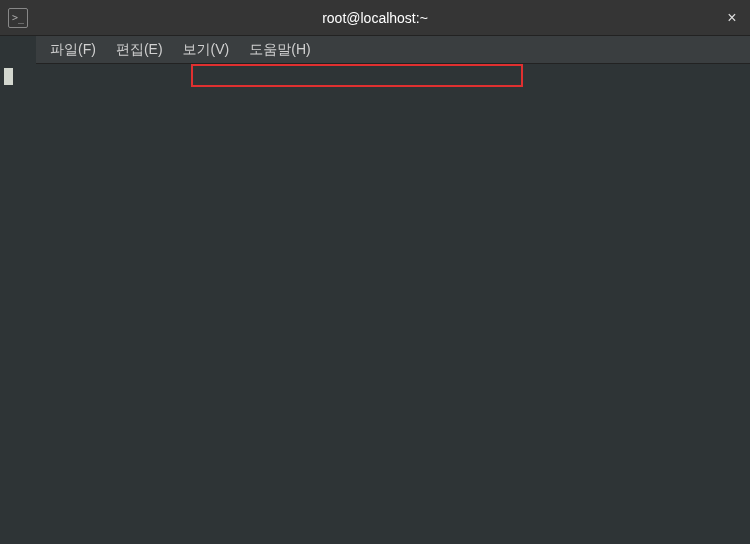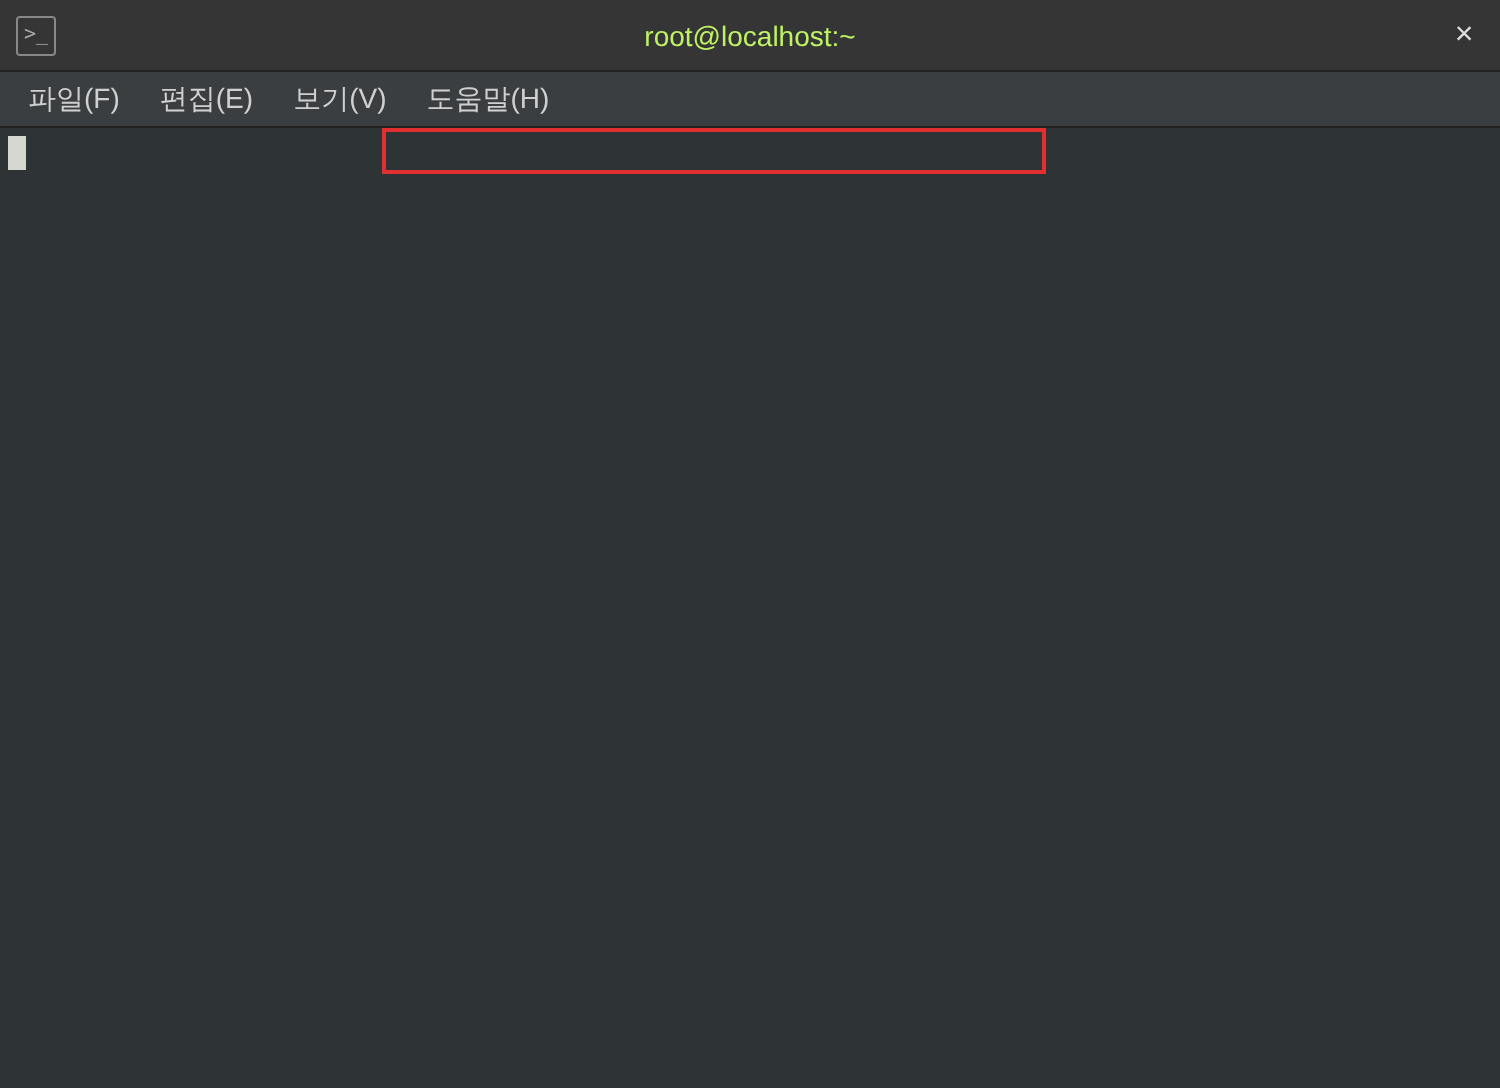--- a/index.html
+++ b/index.html
@@ -31,21 +31,21 @@
       display: flex;
       align-items: center;
       justify-content: center;
     }
     .terminal-icon-inner {
       font-size: 10px;
       color: #aaa;
       font-family: monospace;
     }
     .window-title {
-      color: #bef264;
+      color: #ffffff;
       font-size: 14px;
       position: absolute;
       left: 50%;
       transform: translateX(-50%);
     }
     .close-btn {
       color: #ddd;
       font-size: 16px;
       cursor: pointer;
       width: 20px;
@@ -54,20 +54,21 @@
       align-items: center;
       justify-content: center;
     }
     .menubar {
       height: 28px;
       background: #3a3e40;
       display: flex;
       align-items: center;
       padding: 0 4px;
       border-bottom: 1px solid #222;
+      margin-left: 36px;
     }
     .menu-item {
       color: #d0d0d0;
       font-size: 14px;
       padding: 4px 10px;
       cursor: pointer;
     }
     .terminal-area {
       background: #2e3436;
       padding: 2px 4px;

